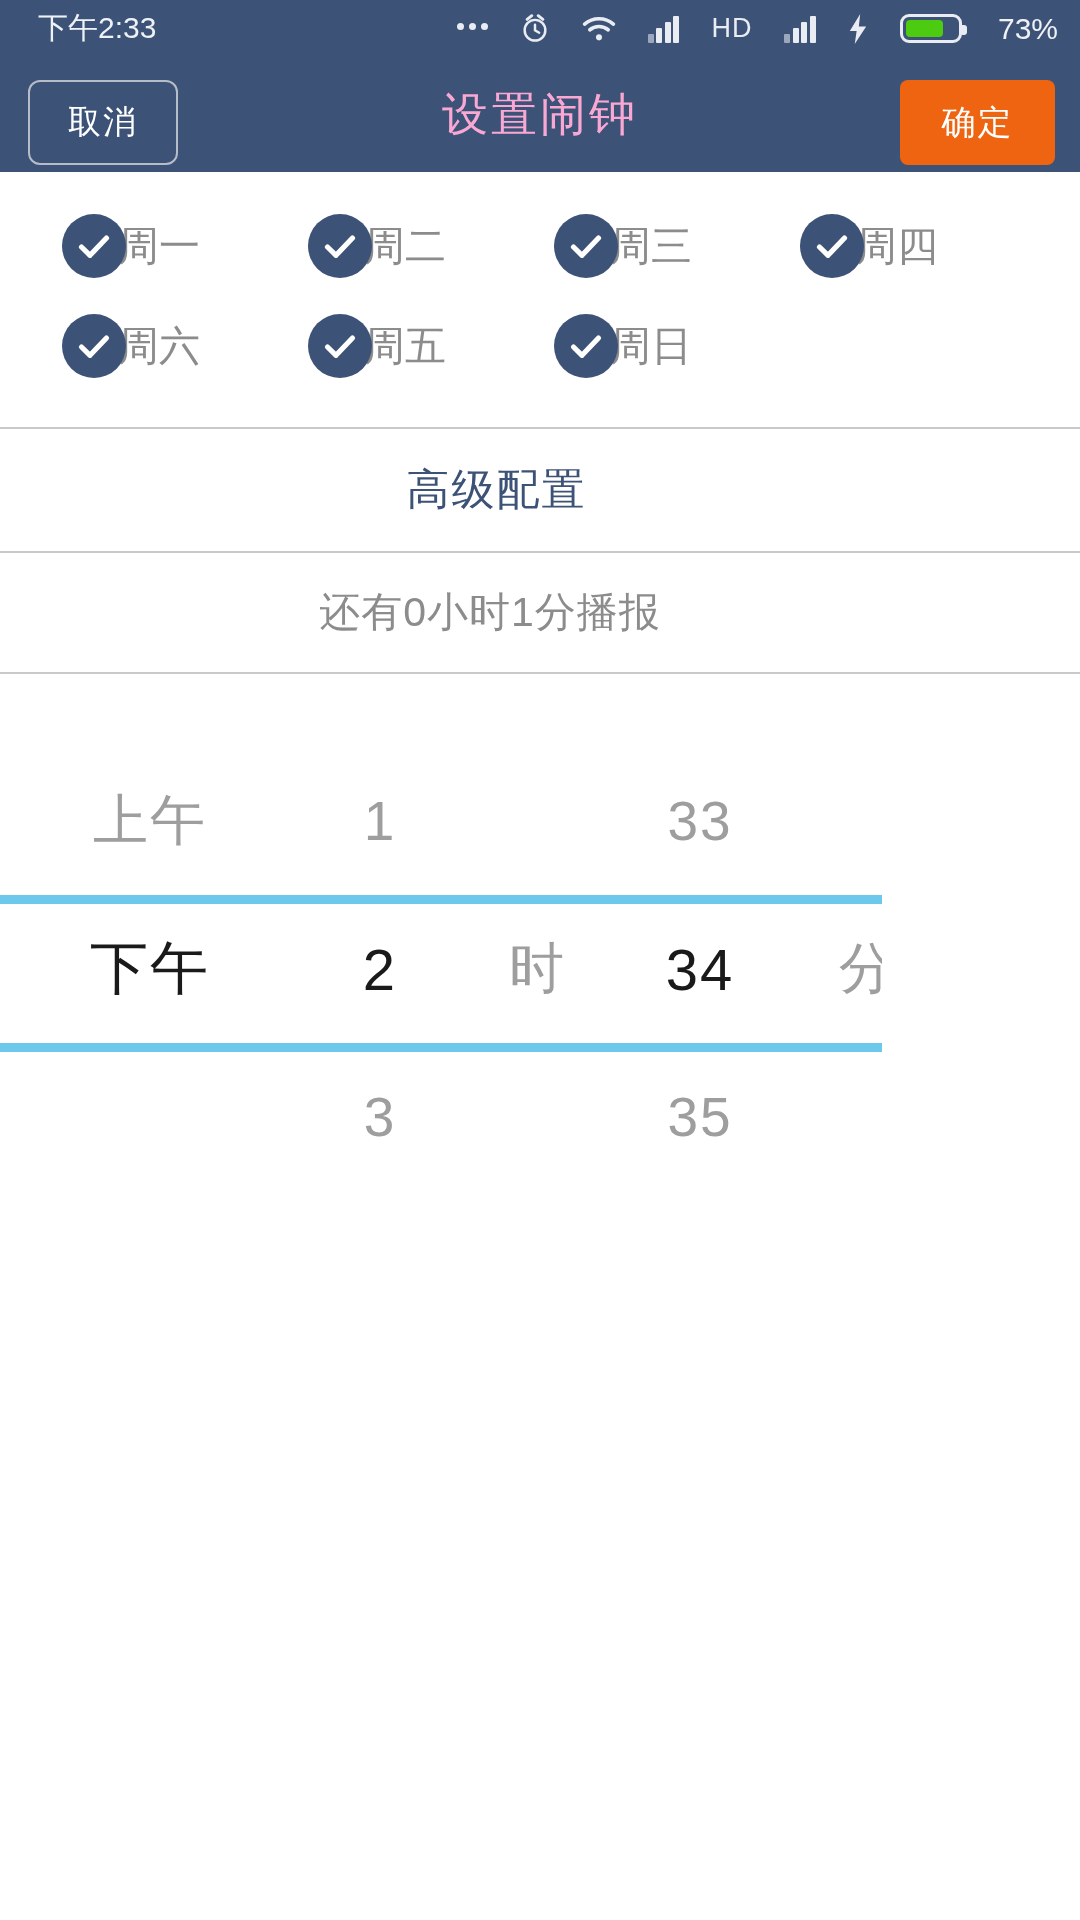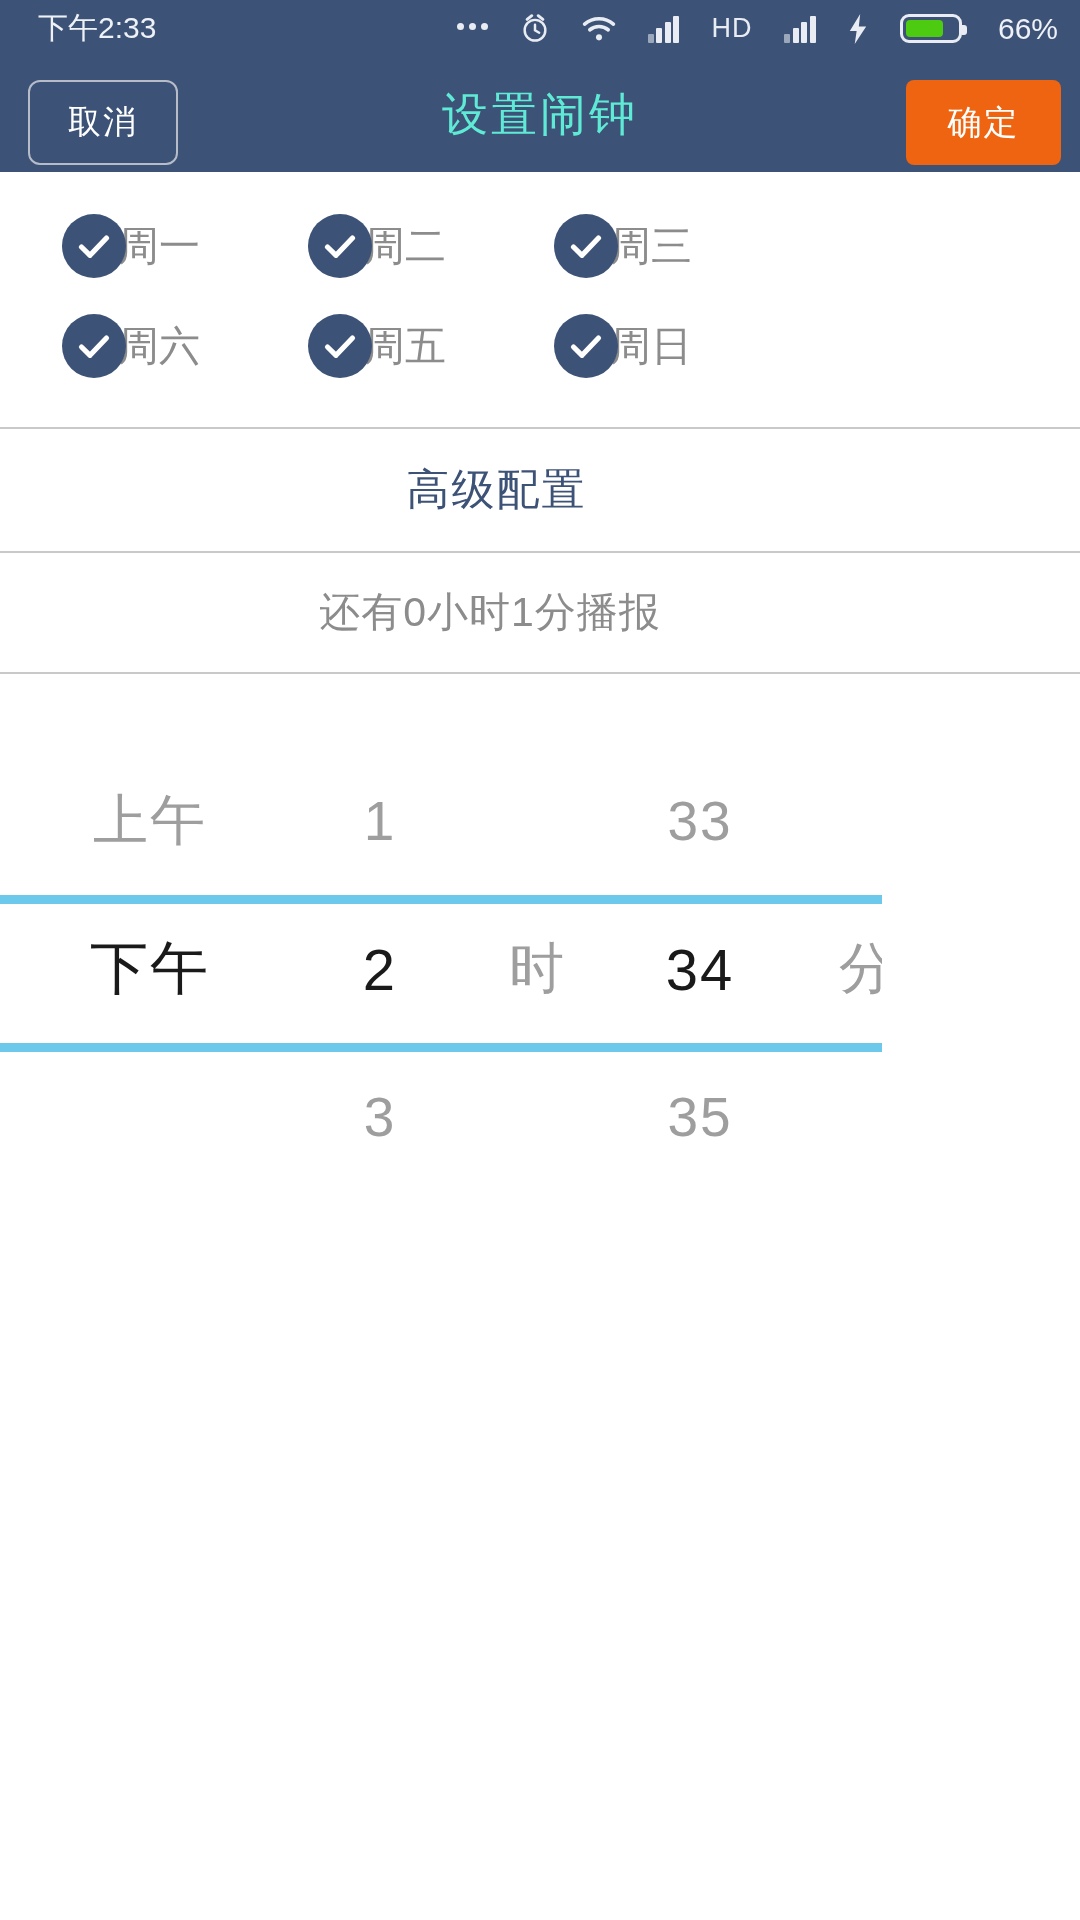--- a/index.html
+++ b/index.html
@@ -42,33 +42,33 @@
   .bars i:nth-child(3){ height:21px; }
   .bars i:nth-child(4){ height:27px; }
 
   
   .navbar{
     position:absolute; left:0; top:57px; width:1080px; height:115px;
     background:#3d5277;
     display:flex; align-items:center; justify-content:center;
   }
   .nav-title{
-    font-size:46px; color:#5eead4; letter-spacing:3px; font-weight:normal;
+    font-size:46px; color:#f9a8d4; letter-spacing:3px; font-weight:normal;
   }
   .btn-cancel{
     position:absolute; left:28px; top:23px;
     width:150px; height:85px;
     border:2px solid #b6bcc8; border-radius:12px;
     background:transparent; color:#ffffff;
     font-size:33px; letter-spacing:2px;
     display:flex; align-items:center; justify-content:center;
     font-family:"Liberation Sans","DejaVu Sans",sans-serif;
   }
   .btn-confirm{
-    position:absolute; right:19px; top:23px;
+    position:absolute; right:25px; top:23px;
     width:155px; height:85px;
     background:#ee6411; border:none; border-radius:8px;
     color:#ffffff; font-size:34px; letter-spacing:2px;
     display:flex; align-items:center; justify-content:center;
     font-family:"Liberation Sans","DejaVu Sans",sans-serif;
   }
 
   
   .weekdays{
     position:absolute; left:0; top:172px; width:1080px; height:256px;
@@ -195,21 +195,21 @@
     <span class="sb-ico">
       <svg width="20" height="30" viewBox="0 0 14 22">
         <path d="M8.6 0 L1 12.4 H6 L4.6 22 L13 9.2 H7.6 Z" fill="#e9ecf2"></path>
       </svg>
     </span>
 
     <span class="sb-ico batt">
         <span class="fill"></span>
       </span>
 
-    <span class="sb-pct">66%</span>
+    <span class="sb-pct">73%</span>
   </div>
 </div>
 
 <div class="navbar">
   <div class="btn-cancel">取消</div>
   <div class="nav-title">设置闹钟</div>
   <div class="btn-confirm">确定</div>
 </div>
 
 <div class="weekdays">
@@ -235,20 +235,28 @@
 
     <div class="wd-item">
       <span class="wd-check">
         <svg viewBox="0 0 24 24">
             <path d="M4.5 12.6 L9.6 17.6 L19.5 7.2" fill="none" stroke="#ffffff" stroke-width="3.1" stroke-linecap="round" stroke-linejoin="round"></path>
           </svg>
       </span>
       <span class="wd-label">周三</span>
     </div>
 
+    <div class="wd-item">
+      <span class="wd-check">
+        <svg viewBox="0 0 24 24">
+            <path d="M4.5 12.6 L9.6 17.6 L19.5 7.2" fill="none" stroke="#ffffff" stroke-width="3.1" stroke-linecap="round" stroke-linejoin="round"></path>
+          </svg>
+      </span>
+      <span class="wd-label">周四</span>
+    </div>
 
   </div>
 
   <div class="wd-row">
 
     <div class="wd-item">
       <span class="wd-check">
         <svg viewBox="0 0 24 24">
             <path d="M4.5 12.6 L9.6 17.6 L19.5 7.2" fill="none" stroke="#ffffff" stroke-width="3.1" stroke-linecap="round" stroke-linejoin="round"></path>
           </svg>

